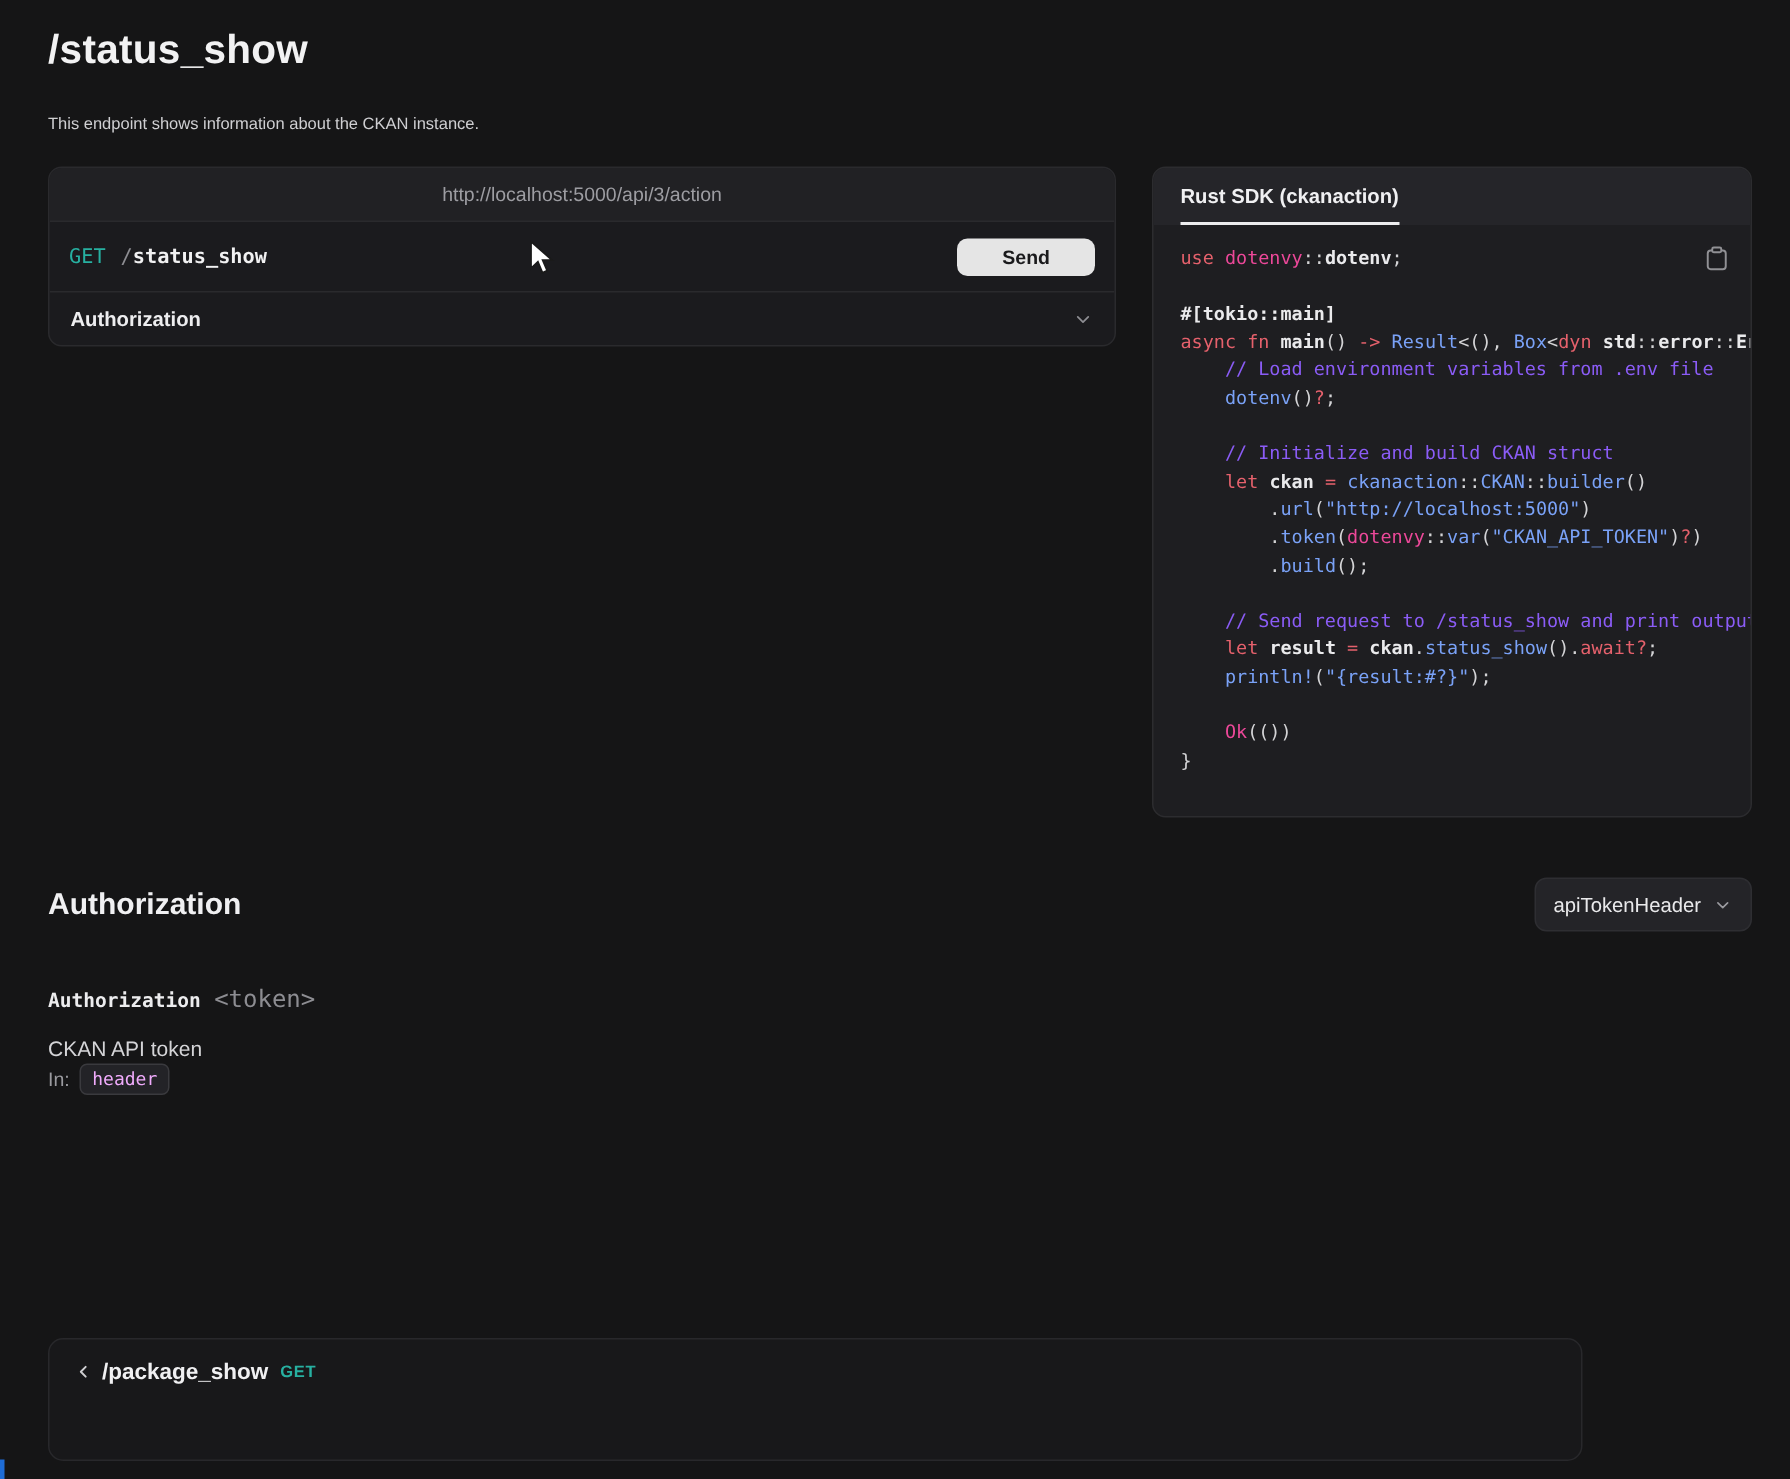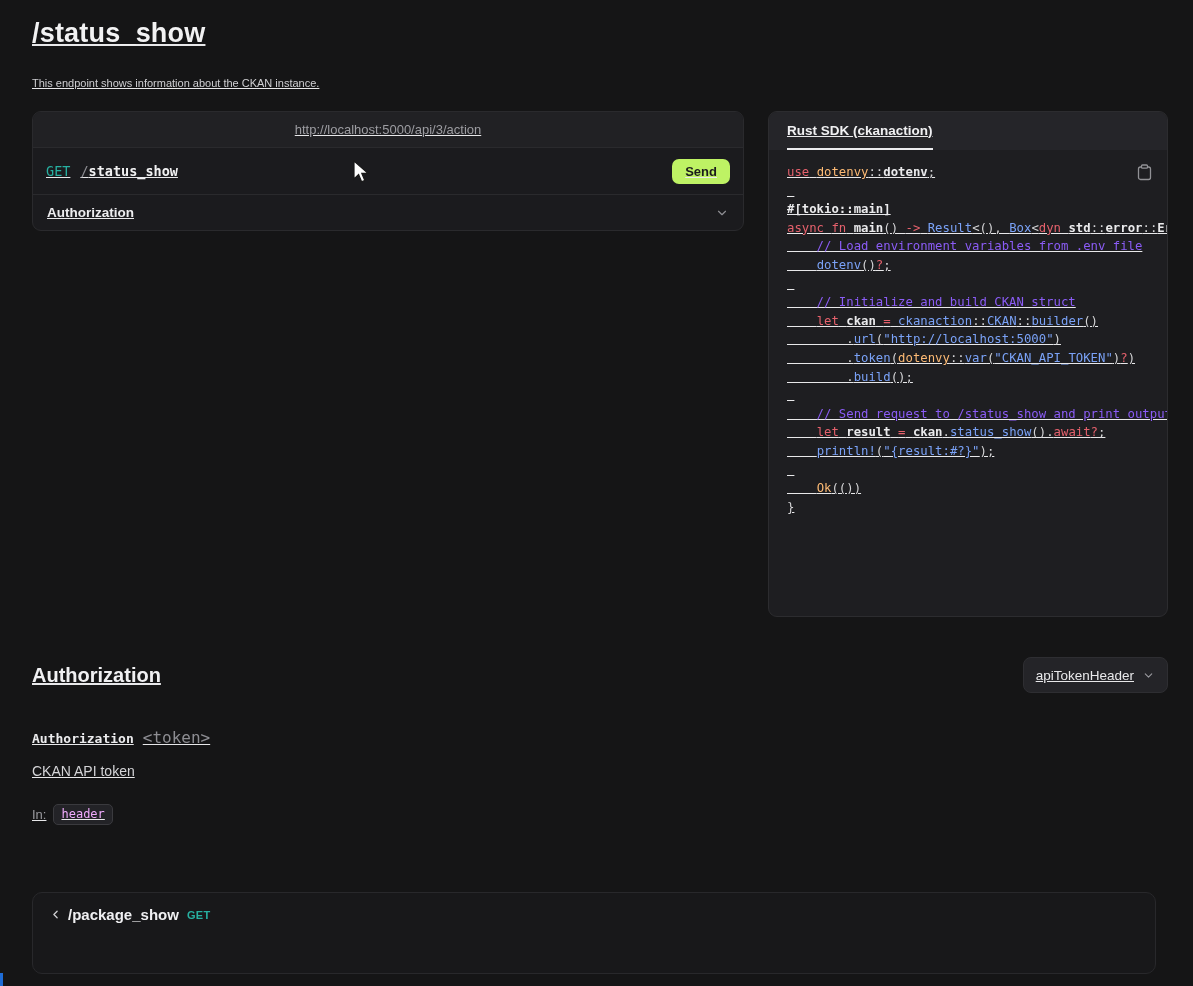--- a/index.html
+++ b/index.html
@@ -4,21 +4,21 @@
 <style>
   * { margin:0; padding:0; box-sizing:border-box; }
   html,body { width:1193px; height:986px; }
   body {
     background:#151516;
     font-family:"Liberation Sans", sans-serif;
     position:relative;
     overflow:hidden;
     color:#e8e8ea;
   }
-  .content { position:absolute; left:32px; top:0; width:1136px;text-decoration:underline; }
+  .content { position:absolute; left:32px; top:0; width:1136px; }
   .page-title { margin-top:18px; font-size:27px; font-weight:700; color:#f2f2f3; letter-spacing:.2px; }
   .page-desc { margin-top:28px; font-size:11px; color:#cfcfd2; }
 
   .columns { display:flex; gap:24px; margin-top:22px; align-items:flex-start; }
 
   
   .req-card {
     width:712px; background:#1b1b1e; border:1px solid #2a2a2d;
     border-radius:9px; overflow:hidden;
   }
@@ -28,77 +28,77 @@
     font-size:13px; color:#9d9da2;
   }
   .req-row {
     height:46px; display:flex; align-items:center; padding:0 13px;
     font-family:"DejaVu Sans Mono", monospace; font-size:13.5px;
   }
   .method-get { color:#27b0a1; margin-right:10px; }
   .req-path .slash { color:#8e8e93; }
   .req-path .name { color:#f1f1f2; font-weight:700; }
   .send-btn {
-    margin-left:auto; background:#bef264; color:#1a1a1c; border:none;
+    margin-left:auto; background:#e5e5e5; color:#1a1a1c; border:none;
     font-family:"Liberation Sans", sans-serif; font-size:13px; font-weight:600;
-    padding:5px 13px; border-radius:7px; cursor:pointer;
+    padding:5px 30px; border-radius:7px; cursor:pointer;
   }
   .auth-row {
     height:36px; border-top:1px solid #2a2a2d; display:flex; align-items:center;
     justify-content:space-between; padding:0 14px; cursor:pointer;
   }
   .auth-row-label { font-size:13.5px; font-weight:700; color:#ededef; }
 
   
   .auth-head { display:flex; align-items:center; justify-content:space-between; margin-top:40px; }
   .auth-heading { font-size:20px; font-weight:700; color:#f0f0f2; }
   .scheme-btn {
     background:#242428; border:1px solid #2e2e32; border-radius:8px;
     height:36px; padding:0 12px; display:flex; align-items:center; gap:8px;
     color:#e9e9eb; font-size:13.5px; font-family:"Liberation Sans", sans-serif; cursor:pointer;
   }
   .param-row1 { margin-top:35px; display:flex; align-items:baseline; gap:9px;
     font-family:"DejaVu Sans Mono", monospace; }
   .param-name { font-size:13px; font-weight:700; color:#ececee; }
   .param-type { font-size:16px; color:#8d8d92; }
   .param-desc { margin-top:16px; font-size:14px; color:#d4d4d7; }
-  .param-in { margin-top:25px; display:flex; align-items:center; gap:7px; }
+  .param-in { margin-top:2px; display:flex; align-items:center; gap:7px; }
   .in-label { font-size:13px; color:#9a9a9f; }
   .in-badge {
     font-family:"DejaVu Sans Mono", monospace; font-size:12px; color:#f0abfc;
     background:#232327; border:1px solid #3a3a3e; border-radius:5px; padding:2px 7px 3px;
   }
 
   
   .code-panel {
-    width:400px; height:506px; background:#1e1e21; border:1px solid #2c2c2f;
+    width:400px; height:434px; background:#1e1e21; border:1px solid #2c2c2f;
     border-radius:9px; overflow:hidden; display:flex; flex-direction:column;
   }
   .code-header { height:38px; background:#252529; display:flex; padding:0 18px; flex-shrink:0; }
   .code-tab {
     height:100%; display:flex; align-items:center; border-bottom:2px solid #ececee;
     font-size:13.5px; font-weight:700; color:#f0f0f2; cursor:pointer;
   }
   .code-area { position:relative; flex:1; padding:13px 0 0 18px; overflow:hidden; }
   .copy-btn { position:absolute; top:12px; right:13px; background:none; border:none; cursor:pointer; padding:2px; }
   .code-block {
     font-family:"DejaVu Sans Mono", monospace; font-size:12.3px; line-height:18.6px;
     white-space:pre; color:#d4d4d6;
   }
   .tok-red { color:#e5616c; }
   .tok-blue { color:#7aa2f7; }
   .tok-string { color:#7aa2f7; }
-  .tok-purple { color:#fdba74; }
+  .tok-purple { color:#ec4899; }
   .tok-bold { color:#eaeaec; font-weight:700; }
   .tok-plain { color:#d4d4d6; }
   .tok-comment { color:#8b5cf6; }
 
   
   .prev-card {
-    position:absolute; left:32px; top:892px; width:1124px; height:82px;
+    position:absolute; left:32px; top:892px; width:1023px; height:82px;
     background:#18181a; border:1px solid #28282b; border-radius:10px;
     padding:13px 16px; cursor:pointer;
   }
   .prev-top { display:flex; align-items:center; gap:6px; }
   .prev-title { font-size:15px; font-weight:700; color:#f0f0f2; }
   .prev-method { font-size:11px; font-weight:700; color:#27b0a1; letter-spacing:.4px; margin-left:2px; }
   .prev-label { margin-top:7px; margin-left:17px; font-size:15px; color:#8e8e93; }
 
   .cursor { position:absolute; left:352px; top:160px; pointer-events:none; }
   .corner-strip { position:absolute; left:0; top:973px; width:3px; height:13px; background:#1e6cd6; }

